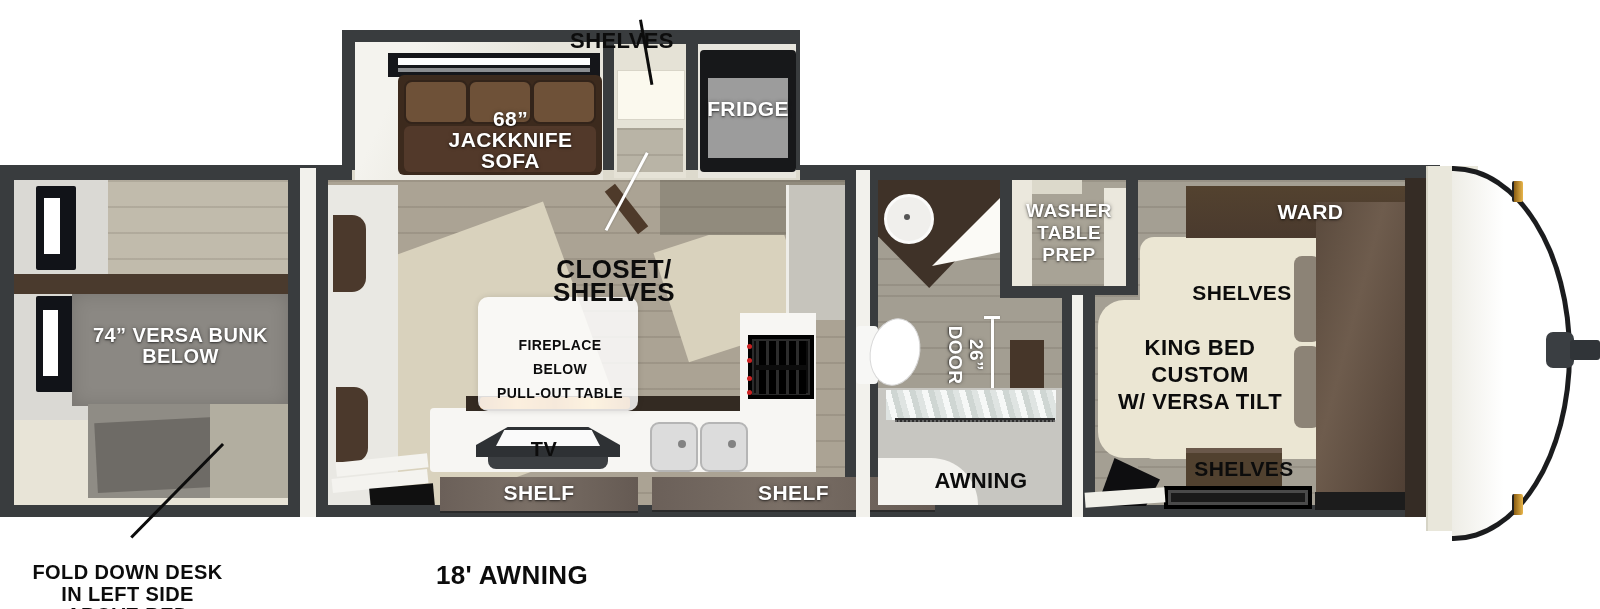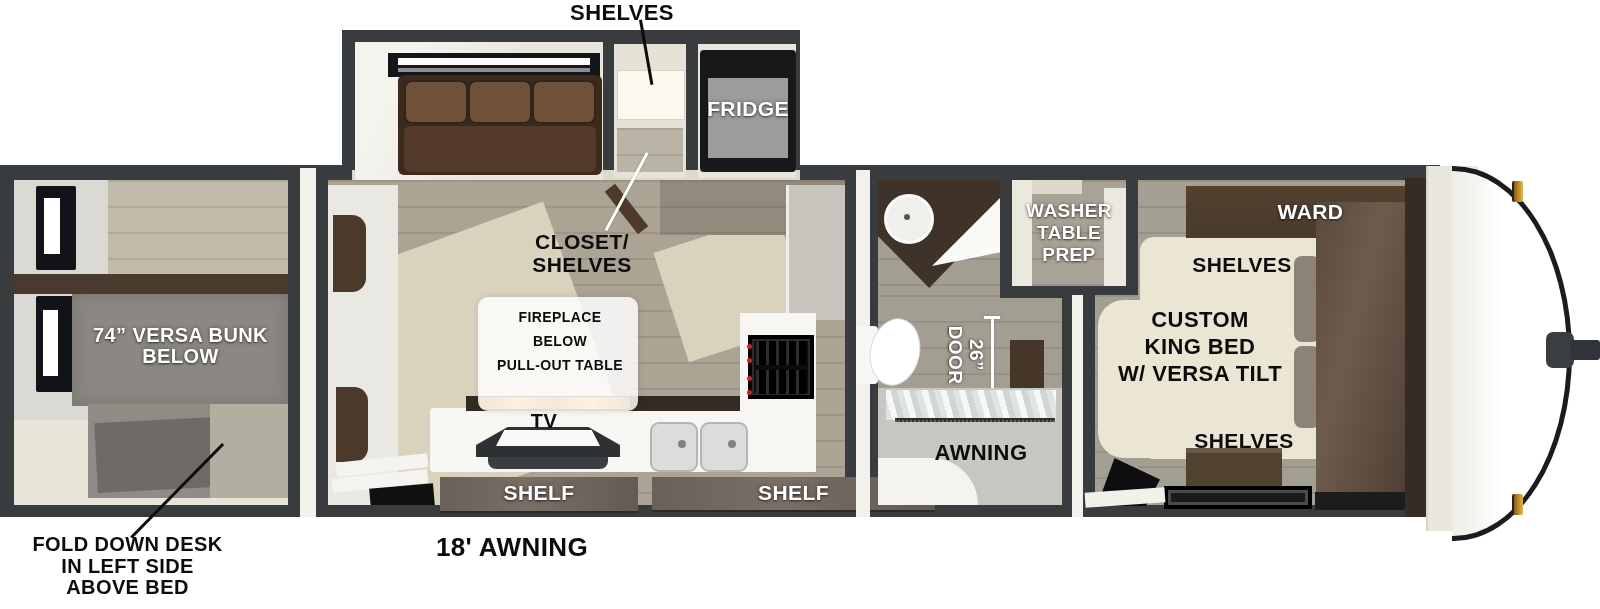--- a/index.html
+++ b/index.html
@@ -4,21 +4,21 @@
 <style>
   html,body{margin:0;padding:0;background:#fff;font-family:"Liberation Sans",sans-serif;}
   #plan{position:relative;width:1600px;height:609px;background:#fff;overflow:hidden;}
   .abs{position:absolute;}
   .wall{background:#393c3e;}
   .gap{background:#f2f1ec;}
   .planks{background-image:repeating-linear-gradient(180deg, rgba(55,45,35,0.12) 0 2px, rgba(0,0,0,0) 2px 26px);}
   .planksV{background-image:repeating-linear-gradient(90deg, rgba(55,45,35,0.10) 0 2px, rgba(0,0,0,0) 2px 34px);}
   .wtxt{color:#ffffff;font-weight:bold;text-align:center;letter-spacing:.4px;
         text-shadow:0 1px 2px rgba(0,0,0,.55),0 0 4px rgba(0,0,0,.35);}
-  .btxt{color:#0c0c0c;font-weight:bold;text-align:center;letter-spacing:.4px;}
+  .btxt{color:#0c0c0c;font-weight:bold;text-align:center;letter-spacing:.4px;margin-top:28px;}
   .line{background:#0c0c0c;}
   .wline{background:#ffffff;box-shadow:0 0 2px rgba(0,0,0,.25);}
 </style>
 </head>
 <body>
 
 <div id="plan">
 
   <div class="abs wall" style="left:0;top:165px;width:1440px;height:352px;"></div>
 
@@ -153,42 +153,47 @@
   <div class="abs planksV" style="left:1316px;top:202px;width:92px;height:300px;background-color:#5d4b3e;background-image:linear-gradient(105deg,#5a4a3d,#6e5c4d 40%,#4e3e33);"></div>
   <div class="abs" style="left:1405px;top:178px;width:27px;height:339px;background:#352c25;"></div>
   <div class="abs" style="left:1186px;top:448px;width:96px;height:46px;background:#51412f;border-top:5px solid #6a584a;"></div>
   <div class="abs" style="left:1090px;top:458px;width:70px;height:48px;background:#0e0e10;clip-path:polygon(10% 100%,35% 0,100% 45%,80% 100%);"></div>
   <div class="abs" style="left:1164px;top:486px;width:148px;height:23px;background:#1a1a1a;box-shadow:inset 0 0 0 4px #000,inset 0 0 0 7px #4a4a4a;"></div>
   <div class="abs" style="left:1315px;top:492px;width:90px;height:18px;background:#1c1c1c;"></div>
   <div class="abs" style="left:1085px;top:490px;width:80px;height:15px;background:#f1f0e9;transform:rotate(-4deg);"></div>
   <div class="abs wtxt" style="left:1258px;top:200px;width:105px;font-size:21px;">WARD</div>
   <div class="abs btxt" style="left:1178px;top:253px;width:128px;font-size:21px;">SHELVES</div>
   <div class="abs btxt" style="left:1095px;top:306px;width:210px;font-size:22px;line-height:27px;">
+    <div>KING BED</div>
     <div>CUSTOM</div>
-    <div>KING BED</div>
     <div>W/ VERSA TILT</div>
   </div>
   <div class="abs btxt" style="left:1180px;top:429px;width:128px;font-size:21px;">SHELVES</div>
 
   <div class="abs" style="left:1426px;top:166px;width:50px;height:365px;background:#e9e7db;border-left:2px solid #d6d4c6;"></div>
   <div class="abs" style="left:1452px;top:166px;width:115px;height:365px;background:linear-gradient(90deg,#eeede6,#ffffff 45%);border-top:5px solid #1b1c1e;border-right:5px solid #1b1c1e;border-bottom:5px solid #1b1c1e;border-top-right-radius:120px 190px;border-bottom-right-radius:120px 190px;"></div>
   <div class="abs" style="left:1512px;top:181px;width:9px;height:21px;background:linear-gradient(90deg,#8a5d13,#e8b54a);border-left:2px solid #222;border-radius:2px;"></div>
   <div class="abs" style="left:1512px;top:494px;width:9px;height:21px;background:linear-gradient(90deg,#8a5d13,#e8b54a);border-left:2px solid #222;border-radius:2px;"></div>
   <div class="abs" style="left:1546px;top:332px;width:28px;height:36px;background:#3a3e42;border-radius:7px;"></div>
   <div class="abs" style="left:1570px;top:340px;width:30px;height:20px;background:#303438;border-radius:3px;"></div>
 
   <div class="abs btxt" style="left:562px;top:0;width:120px;font-size:22px;">SHELVES</div>
   <div class="abs line" style="left:639px;top:20px;width:3px;height:66px;transform:rotate(-10deg);transform-origin:top left;"></div>
 
-  <div class="abs btxt" style="left:518px;top:230px;width:128px;font-size:21px;line-height:23px;">
+  <div class="abs btxt" style="left:550px;top:230px;width:128px;font-size:26px;line-height:23px;">
     <div>CLOSET/</div>
     <div>SHELVES</div>
   </div>
   <div class="abs wline" style="left:646px;top:152px;width:3px;height:88px;transform:rotate(28deg);transform-origin:top left;"></div>
 
+  <div class="abs wtxt" style="left:428px;top:108px;width:165px;font-size:21px;line-height:21px;">
+    <div>68”</div>
+    <div>JACKKNIFE</div>
+    <div>SOFA</div>
+  </div>
   <div class="abs wtxt" style="left:703px;top:97px;width:90px;font-size:21px;">FRIDGE</div>
 
   <div class="abs wtxt" style="left:48px;top:325px;width:265px;font-size:20px;line-height:21px;">
     <div>74” VERSA BUNK</div>
     <div>BELOW</div>
   </div>
 
   <div class="abs btxt" style="left:25px;top:534px;width:205px;font-size:20px;line-height:21.5px;">
     <div>FOLD DOWN DESK</div>
     <div>IN LEFT SIDE</div>

